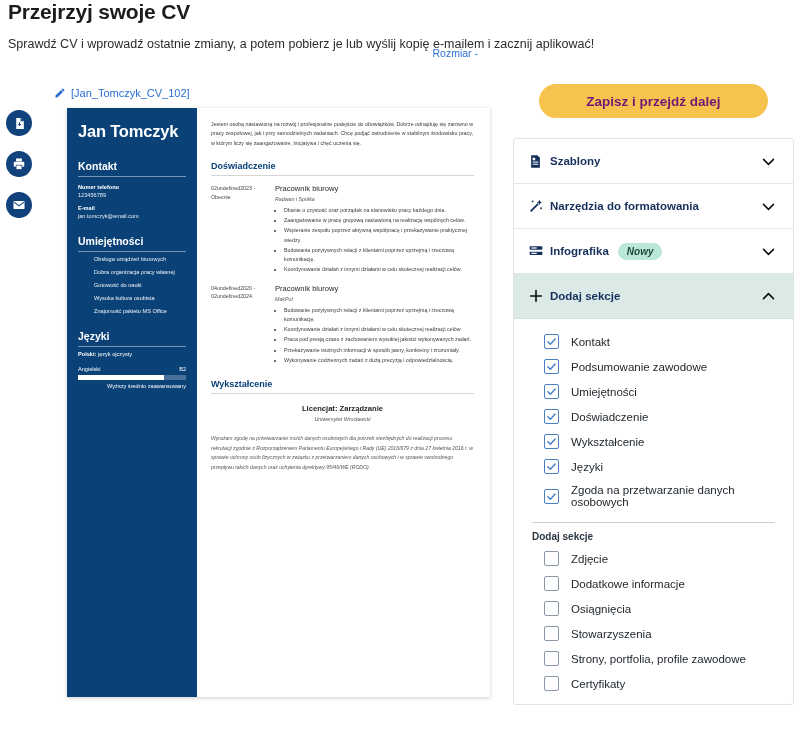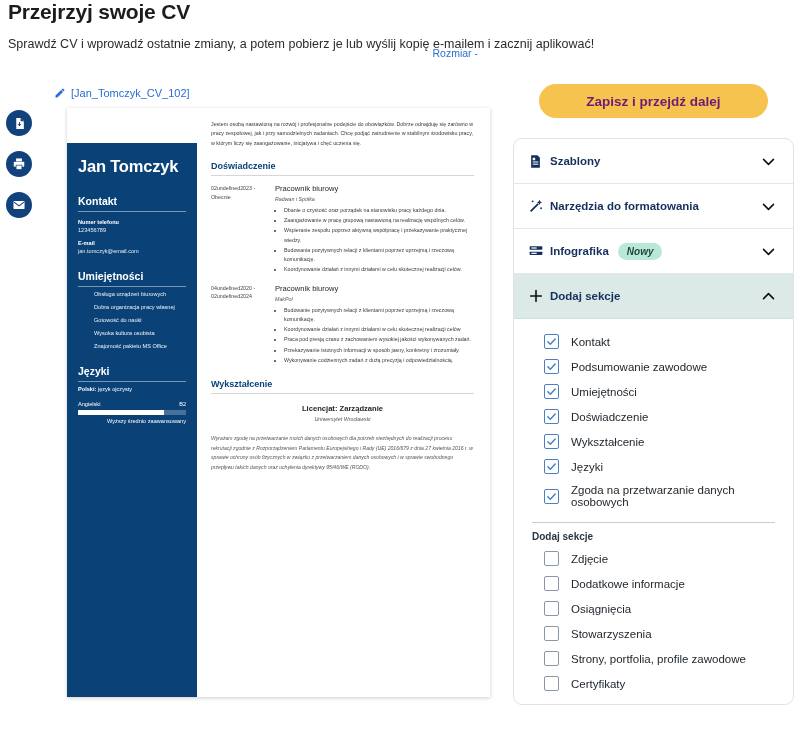--- a/index.html
+++ b/index.html
@@ -56,21 +56,20 @@
   .cv-doc {
     position: absolute; left: 67px; top: 108px;
     width: 423px; height: 589px;
     background: #fff;
     box-shadow: 0 1px 4px rgba(0,0,0,0.20);
     display: flex; overflow: hidden;
   }
   .cv-left {
     width: 130px; background: #0a4278; color: #fff;
     padding: 14px 11px 10px 11px;
-    margin-top: 35px;
   }
   .cv-name {
     font-size: 16.5px; font-weight: 700; line-height: 1.1;
     margin-bottom: 20px; letter-spacing: -0.2px;
   }
   .cv-l-head {
     font-size: 10.5px; font-weight: 700; margin-bottom: 4px;
     padding-bottom: 4px; border-bottom: 1px solid rgba(255,255,255,0.45);
   }
   .cv-l-block { margin-bottom: 16px; }
@@ -113,21 +112,21 @@
   .cta {
     position: absolute; left: 539px; top: 84px; width: 229px; height: 34px;
     background: #f6c34e; border: none; border-radius: 17px;
     font-family: "Liberation Sans", sans-serif;
     font-size: 13.5px; font-weight: 700; color: #701a75; cursor: pointer;
   }
 
   
   .panel {
     position: absolute; left: 513px; top: 138px; width: 281px;
-    background: #fff; border: 1px solid #dfe3e6; border-radius: 9px;
+    background: #fff; border: 1px solid #dfe3e6; border-radius: 3px;
     overflow: hidden;
   }
   .acc-row {
     height: 45px; display: flex; align-items: center;
     padding: 0 16px 0 14px; border-bottom: 1px solid #e3e7ea;
     cursor: pointer;
   }
   .acc-row.open { background: #dbe9e7; border-bottom: 1px solid #cfe0de; }
   .acc-ico { width: 22px; flex: none; display: flex; align-items: center; color: #15305c; }
   .acc-label { font-size: 11.5px; font-weight: 700; color: #16305c; }

